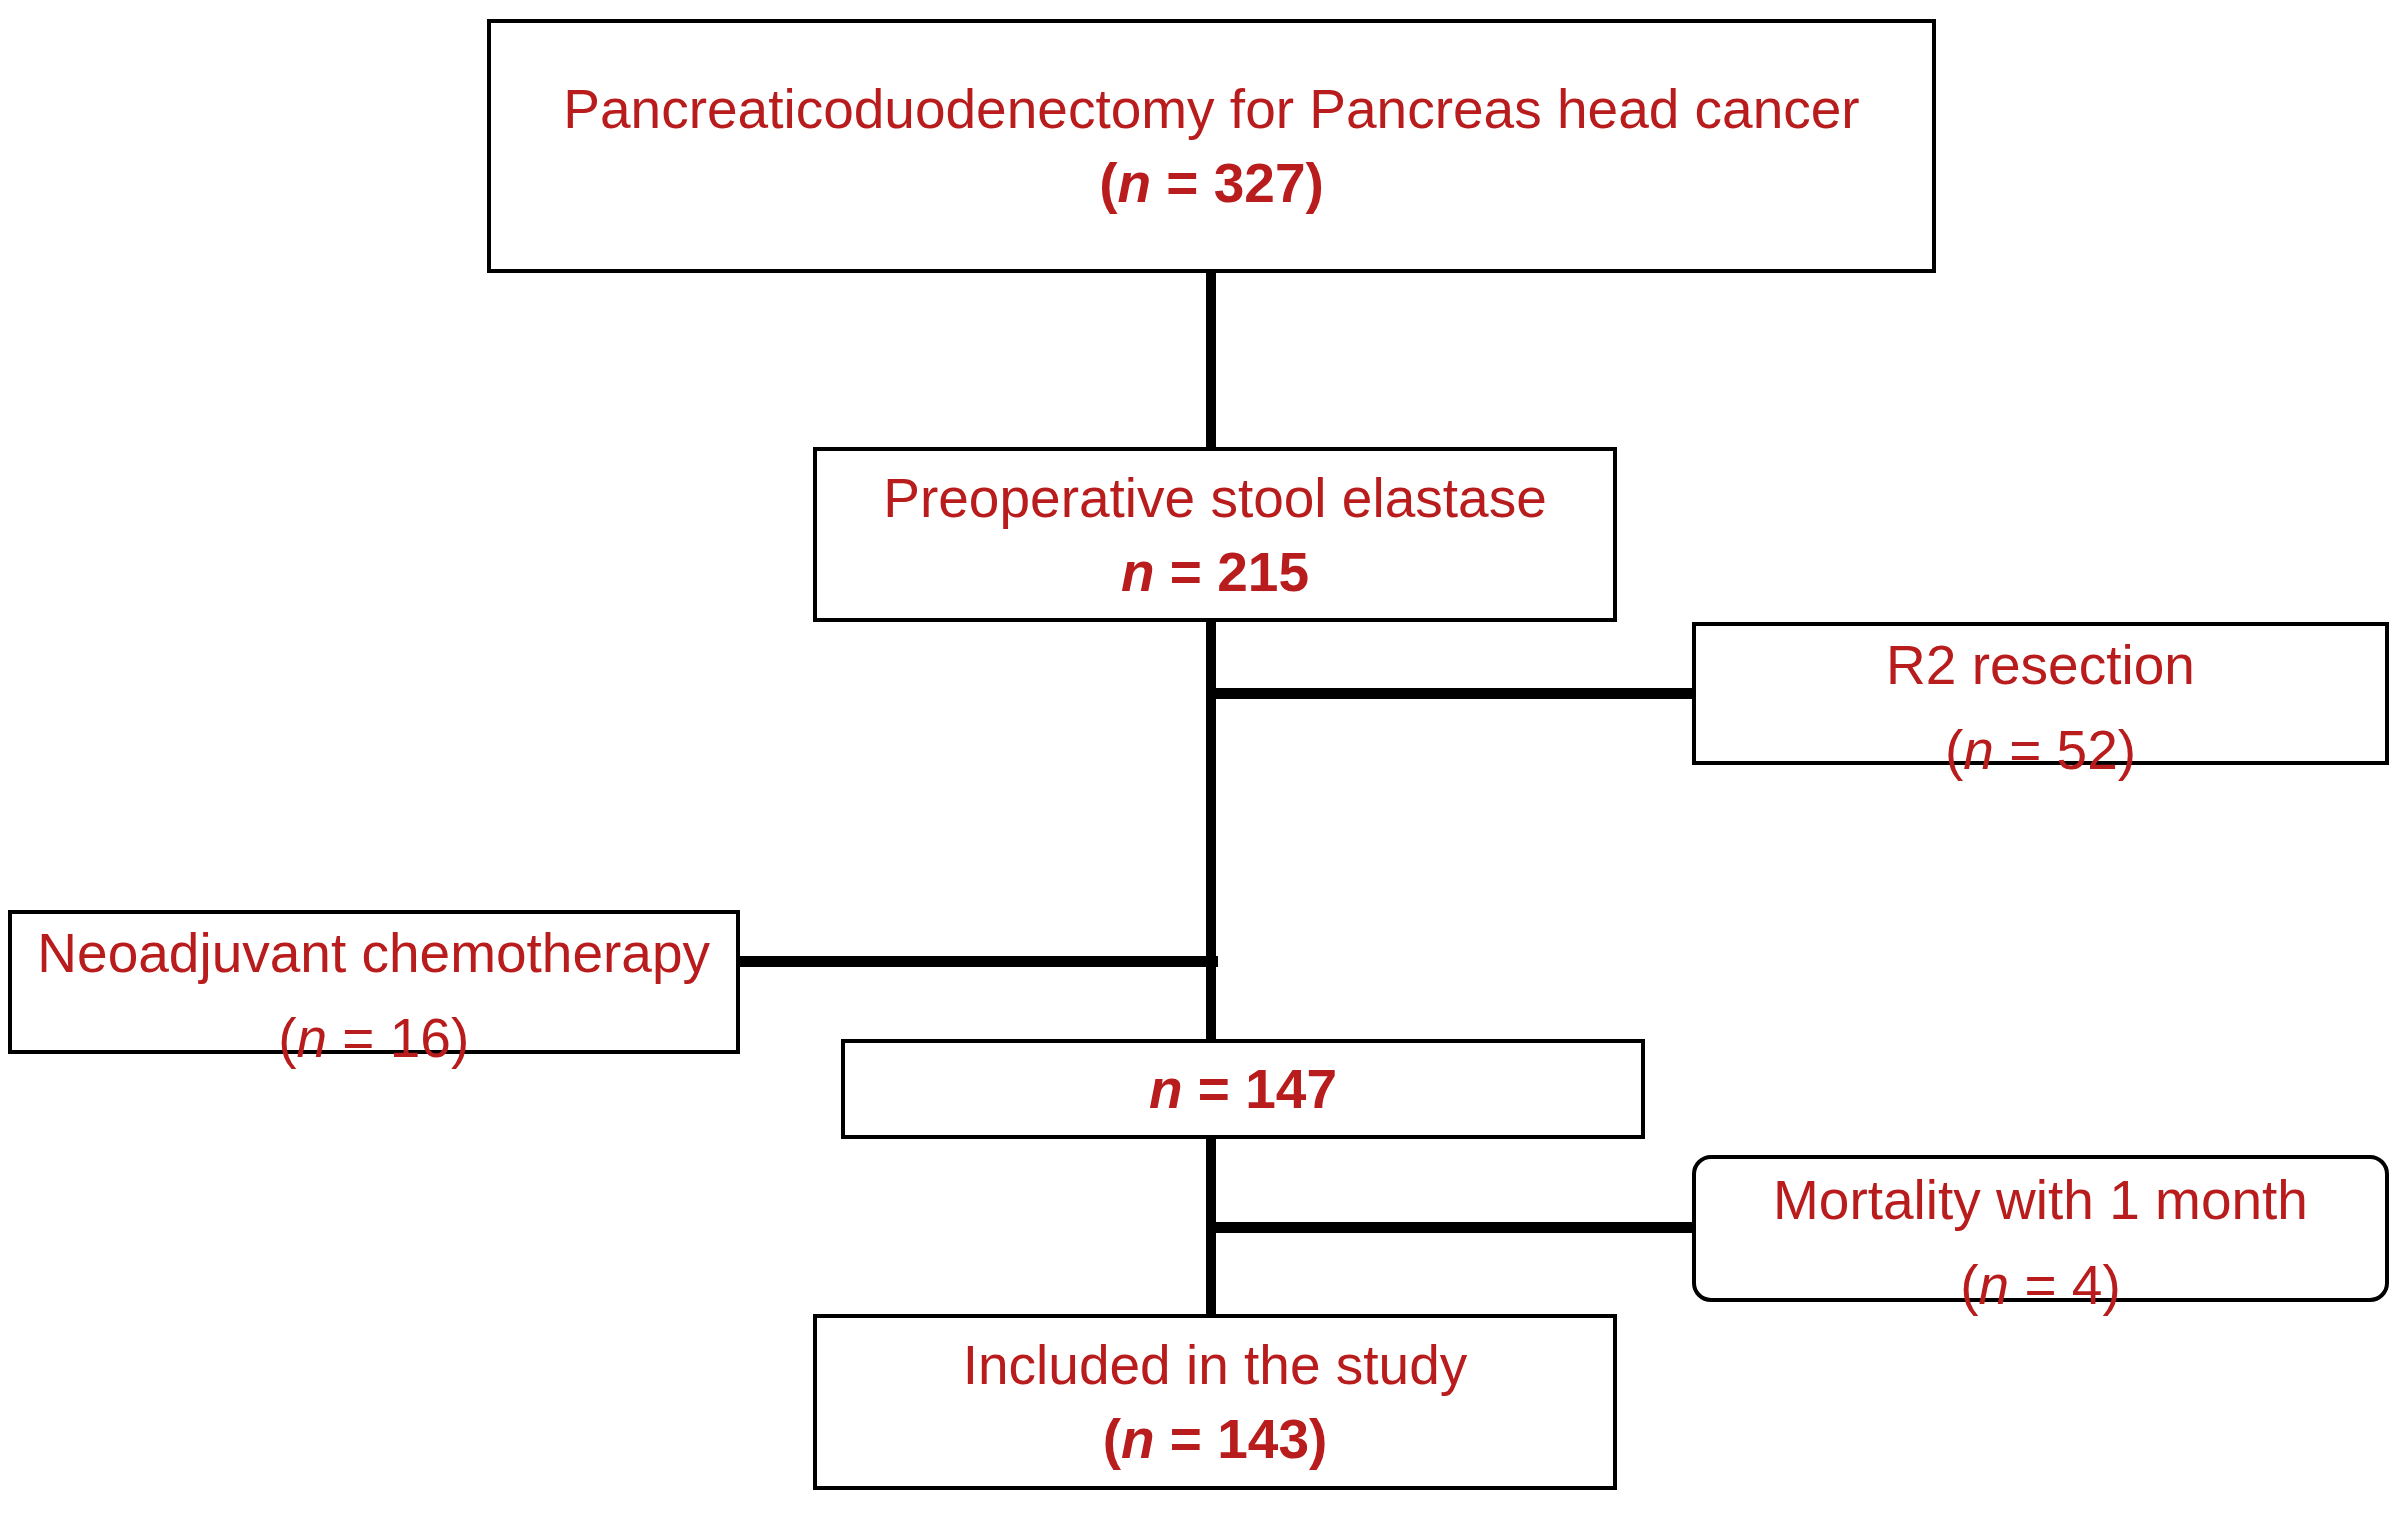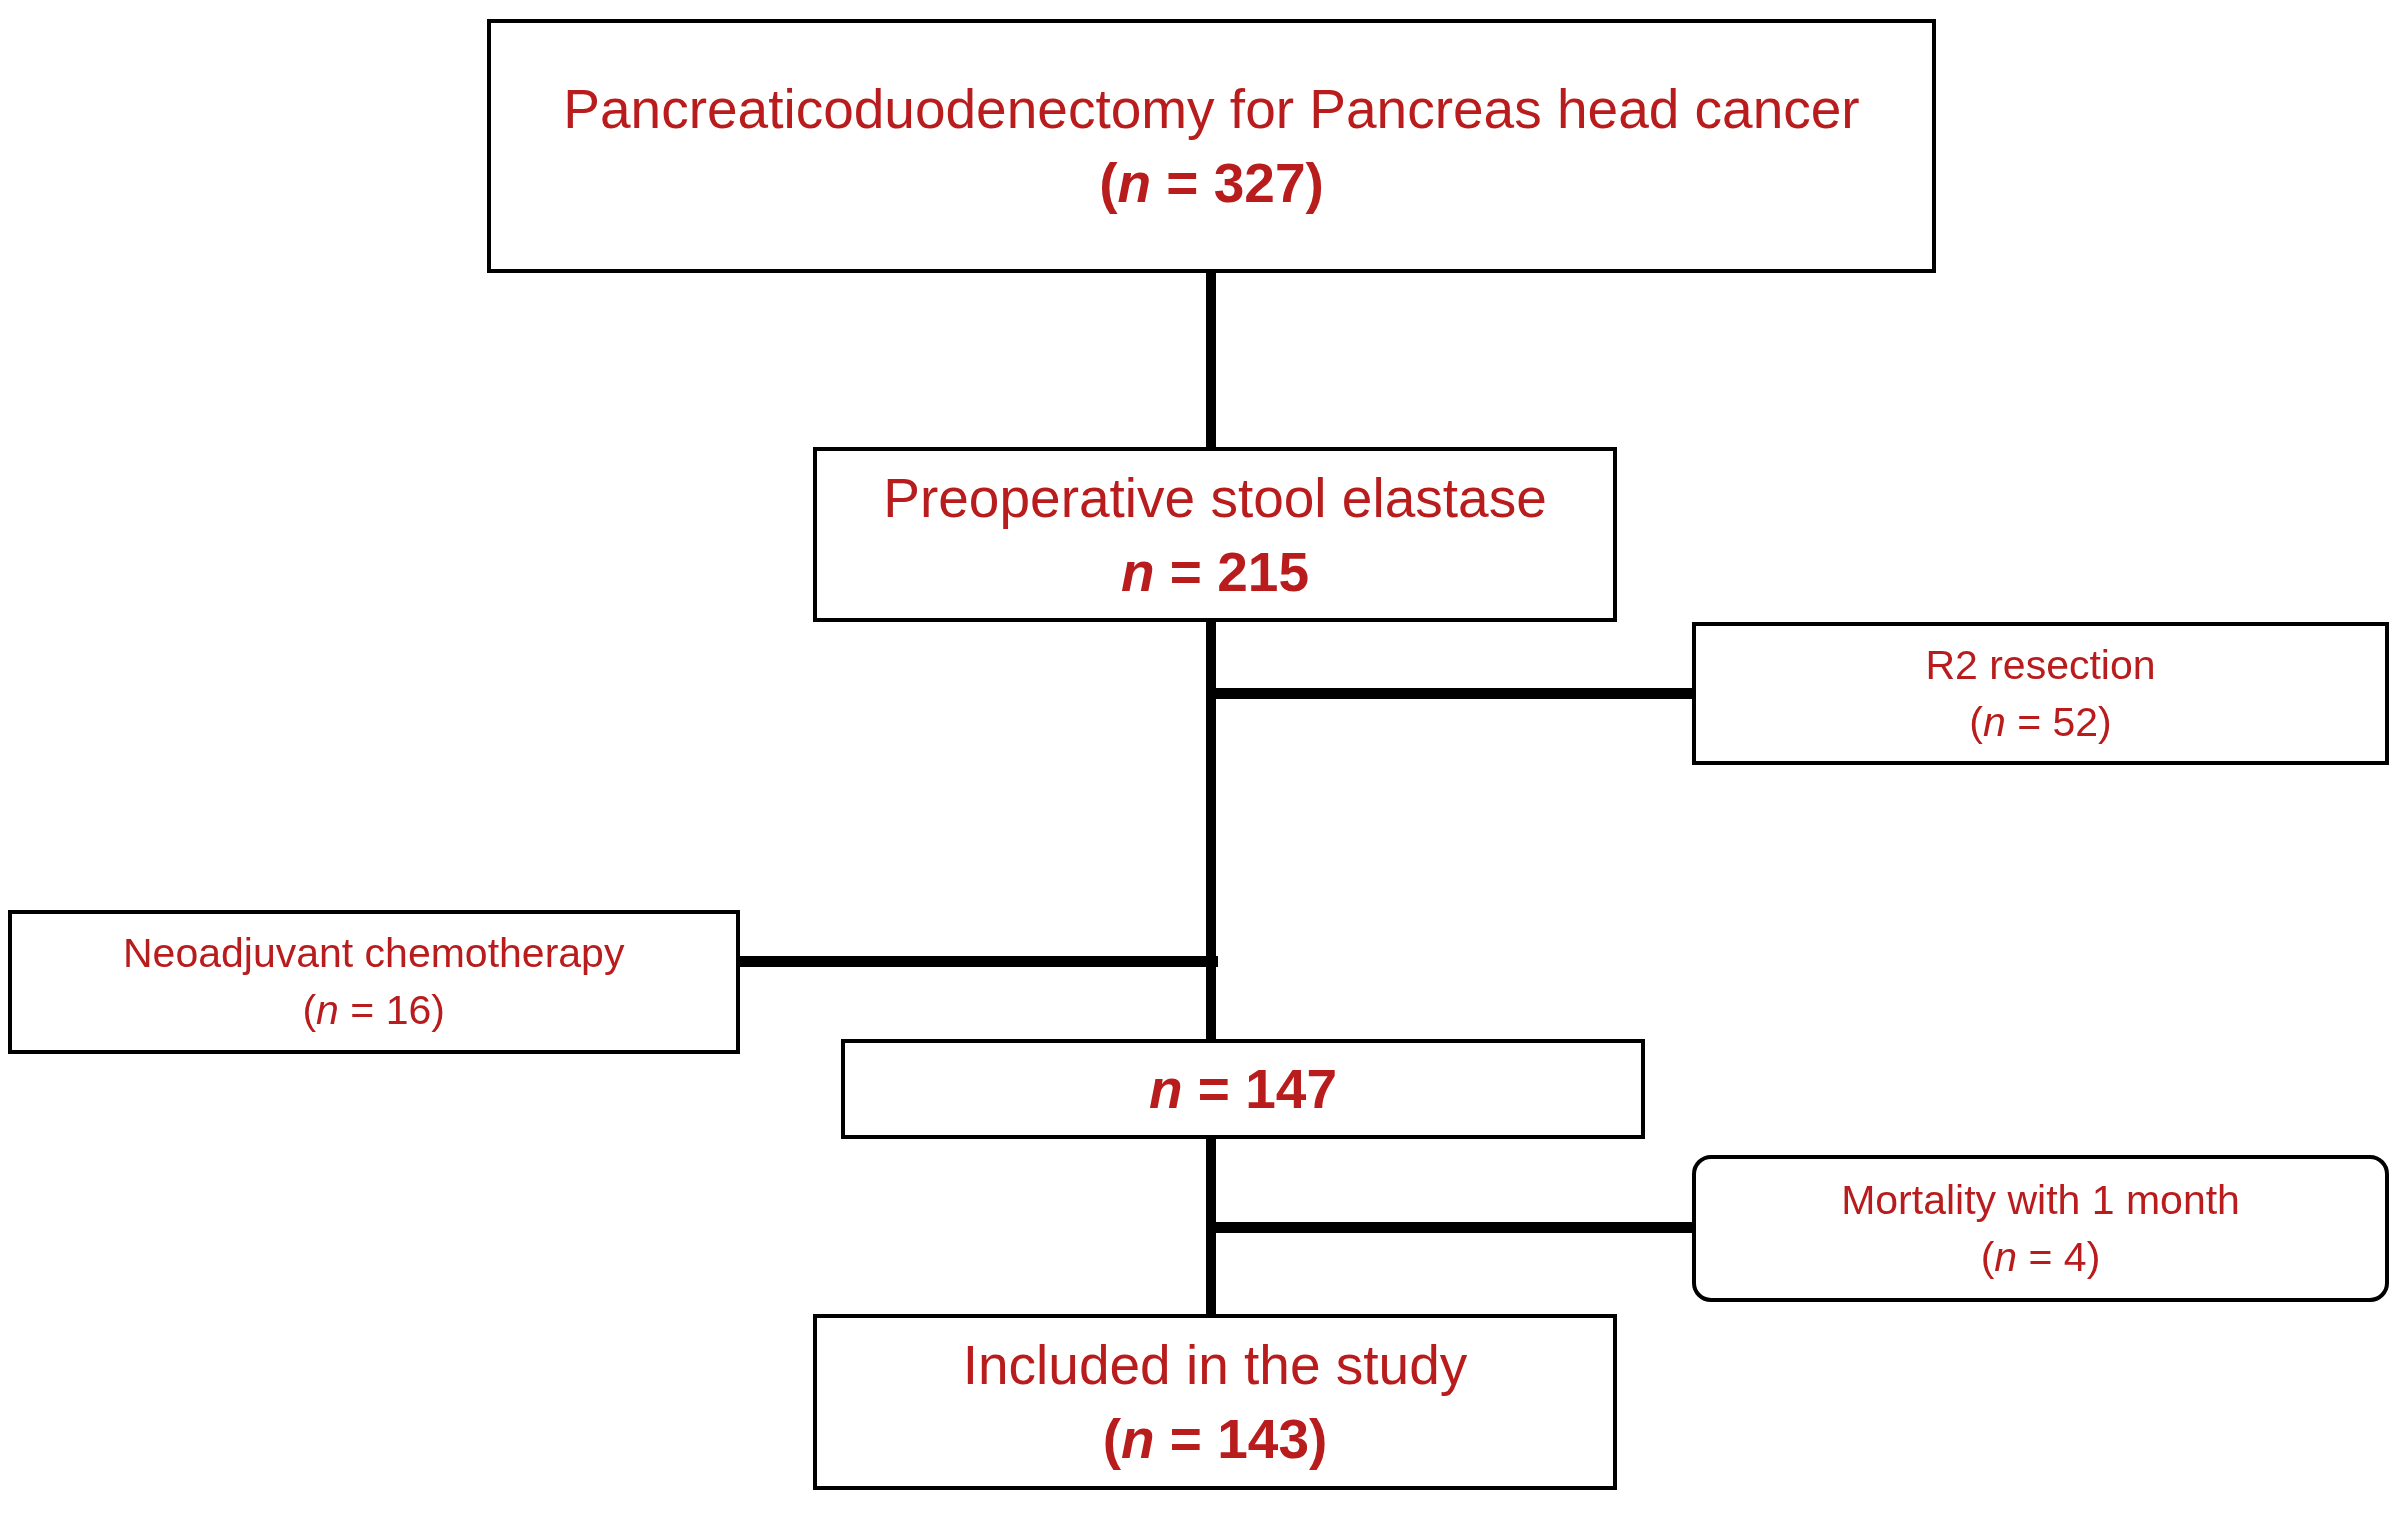--- a/index.html
+++ b/index.html
@@ -56,23 +56,24 @@
   #box-neo        { left: 7.7px;   top: 910px; width: 732px;  height: 144px; }
   #box-mort       { left: 1692px; top: 1155px; width: 697px;  height: 147px; border-radius: 19px; }
 
   
   .main-text {
     font-size: 55px;
     line-height: 74px;
     white-space: nowrap;
   }
   .side-text {
-    font-size: 41px;
+    font-size: 55px;
     line-height: 57px;
     white-space: nowrap;
+    margin-top: 28px;
   }
   .count-bold { font-weight: bold; }
   .n-it { font-style: italic; }
   .text-line span { white-space: pre; }
 </style>
 </head>
 <body>
 
 <div class="canvas">
 

